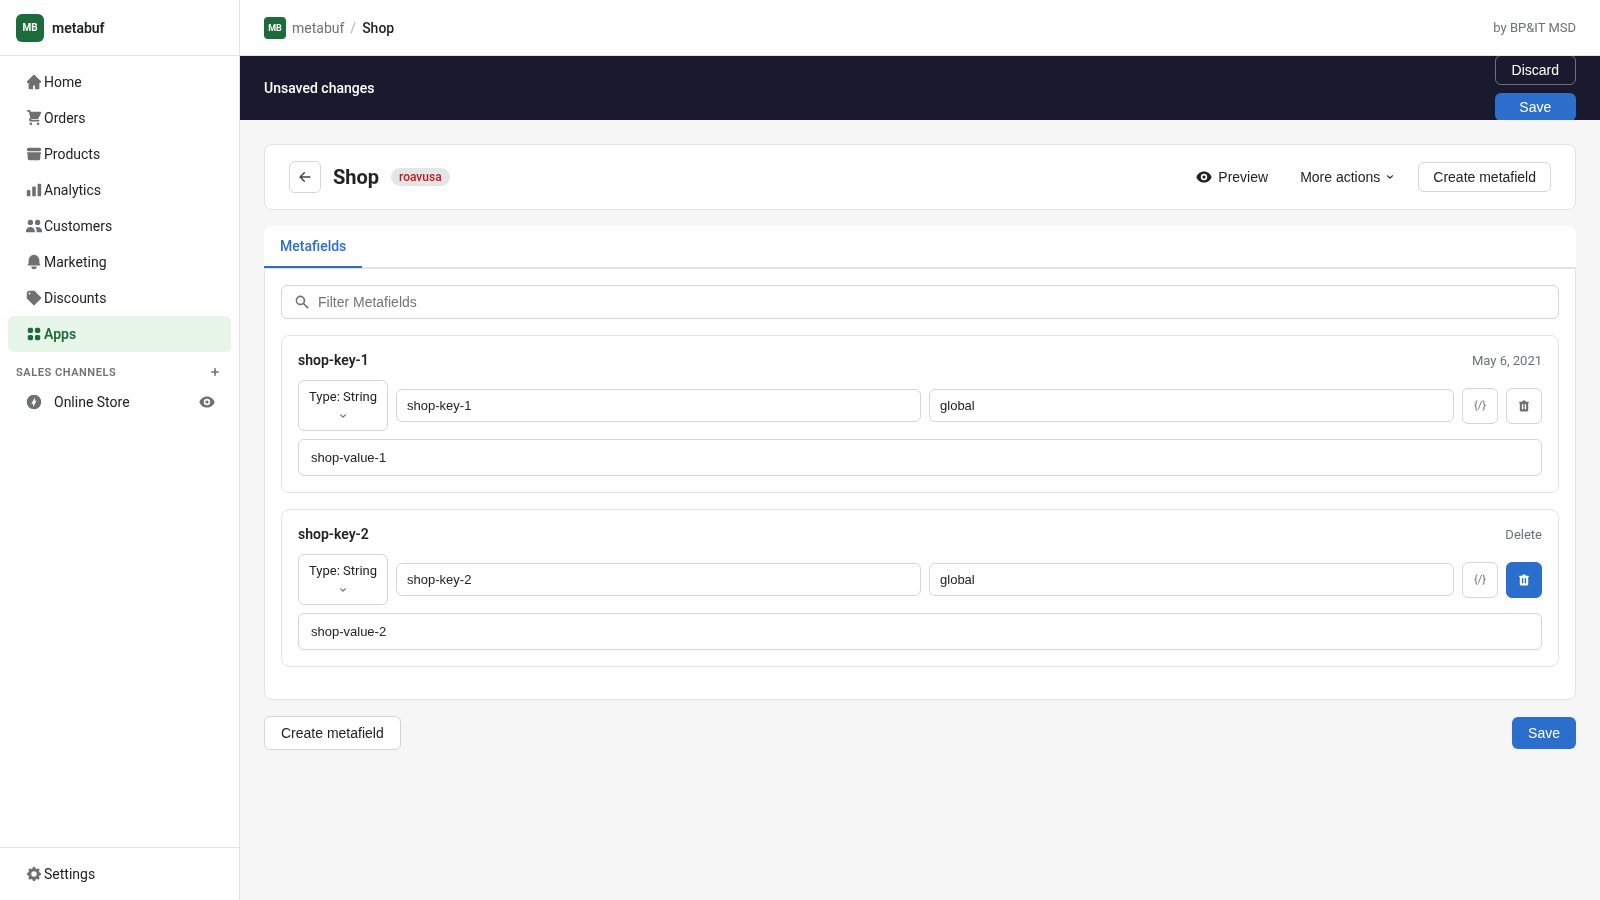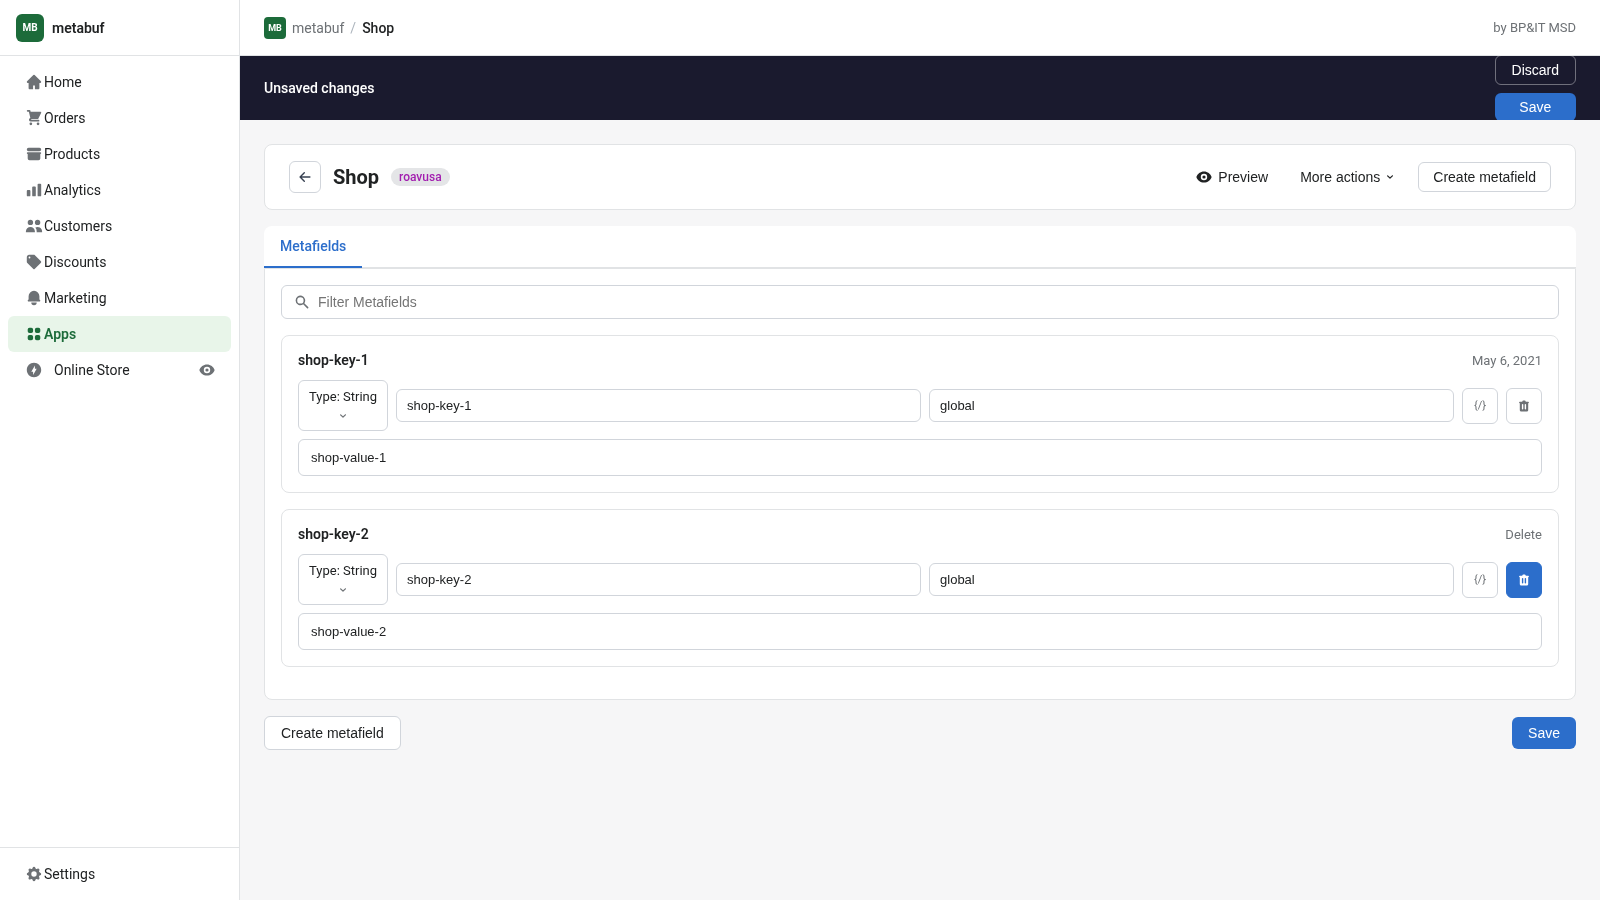--- a/index.html
+++ b/index.html
@@ -155,21 +155,21 @@
       border: 1px solid #d1d5db;
       background: #fff;
       border-radius: 6px;
       display: flex; align-items: center; justify-content: center;
       cursor: pointer;
       color: #374151;
     }
     .page-title { font-size: 20px; font-weight: 700; color: #202223; }
     .page-badge {
       background: #e4e5e7;
-      color: #a21caf;
+      color: #b91c1c;
       font-size: 12px;
       padding: 2px 8px;
       border-radius: 12px;
       font-weight: 500;
     }
     .page-header-right { display: flex; align-items: center; gap: 12px; }
     .btn-preview {
       display: flex; align-items: center; gap: 6px;
       background: transparent;
       color: #202223;
@@ -402,44 +402,52 @@
         <svg width="18" height="18" viewBox="0 0 20 20" fill="currentColor">
             <path d="M9 6a3 3 0 11-6 0 3 3 0 016 0zM17 6a3 3 0 11-6 0 3 3 0 016 0zM12.93 17c.046-.327.07-.66.07-1a6.97 6.97 0 00-1.5-4.33A5 5 0 0119 16v1h-6.07zM6 11a5 5 0 015 5v1H1v-1a5 5 0 015-5z"></path>
           </svg>
       </span>
       <span>Customers</span>
     </div>
 
     <div class="nav-item">
       <span class="nav-icon">
         <svg width="18" height="18" viewBox="0 0 20 20" fill="currentColor">
+            <path d="M10 2a6 6 0 00-6 6v3.586l-.707.707A1 1 0 004 14h12a1 1 0 00.707-1.707L16 11.586V8a6 6 0 00-6-6zM10 18a3 3 0 01-3-3h6a3 3 0 01-3 3z"></path>
+          </svg>
+      </span>
+      <span>Marketing</span>
+    </div>
+
+    <div class="nav-item">
+      <span class="nav-icon">
+        <svg width="18" height="18" viewBox="0 0 20 20" fill="currentColor">
             <path fill-rule="evenodd" d="M17.707 9.293a1 1 0 010 1.414l-7 7a1 1 0 01-1.414 0l-7-7A.997.997 0 012 10V5a3 3 0 013-3h5c.256 0 .512.098.707.293l7 7zM5 6a1 1 0 100-2 1 1 0 000 2z" clip-rule="evenodd"></path>
           </svg>
       </span>
       <span>Discounts</span>
     </div>
 
-    <div class="nav-item">
-      <span class="nav-icon">
-        <svg width="18" height="18" viewBox="0 0 20 20" fill="currentColor">
-            <path d="M10 2a6 6 0 00-6 6v3.586l-.707.707A1 1 0 004 14h12a1 1 0 00.707-1.707L16 11.586V8a6 6 0 00-6-6zM10 18a3 3 0 01-3-3h6a3 3 0 01-3 3z"></path>
-          </svg>
-      </span>
-      <span>Marketing</span>
-    </div>
-
     <div class="nav-item active">
       <span class="nav-icon">
         <svg width="18" height="18" viewBox="0 0 20 20" fill="currentColor">
             <path d="M5 3a2 2 0 00-2 2v2a2 2 0 002 2h2a2 2 0 002-2V5a2 2 0 00-2-2H5zM5 11a2 2 0 00-2 2v2a2 2 0 002 2h2a2 2 0 002-2v-2a2 2 0 00-2-2H5zM11 5a2 2 0 012-2h2a2 2 0 012 2v2a2 2 0 01-2 2h-2a2 2 0 01-2-2V5zM11 13a2 2 0 012-2h2a2 2 0 012 2v2a2 2 0 01-2 2h-2a2 2 0 01-2-2v-2z"></path>
           </svg>
       </span>
       <span>Apps</span>
     </div>
 
+    <div class="nav-section-label">
+      <span>SALES CHANNELS</span>
+      <span class="add-icon">
+        <svg width="16" height="16" viewBox="0 0 20 20" fill="currentColor">
+            <path fill-rule="evenodd" d="M10 5a1 1 0 011 1v3h3a1 1 0 110 2h-3v3a1 1 0 11-2 0v-3H6a1 1 0 110-2h3V6a1 1 0 011-1z" clip-rule="evenodd"></path>
+          </svg>
+      </span>
+    </div>
     <div class="online-store-item">
       <div class="online-store-left">
         <span class="nav-icon">
           <svg width="18" height="18" viewBox="0 0 20 20" fill="#6d7175">
               <path fill-rule="evenodd" d="M10 2C5.477 2 2 5.477 2 10s3.477 8 8 8 8-3.477 8-8-3.477-8-8-8zm-1 13.5v-3.5H7l4-7v3.5h2l-4 7z" clip-rule="evenodd"></path>
             </svg>
         </span>
         <span>Online Store</span>
       </div>
       <span>

